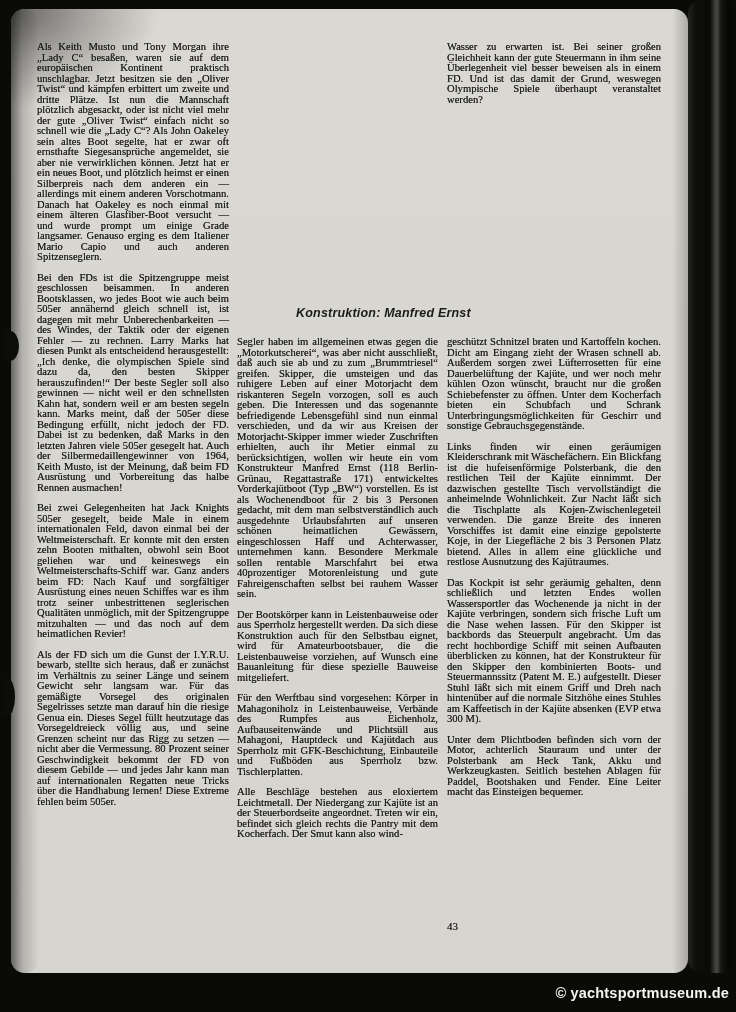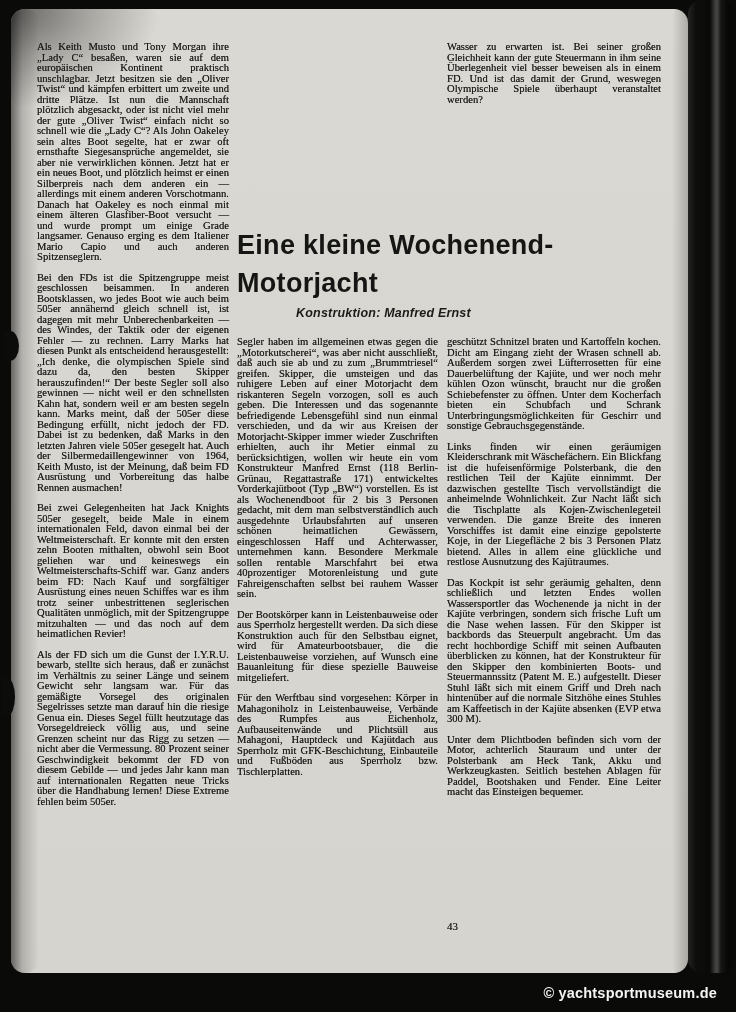--- a/index.html
+++ b/index.html
@@ -37,21 +37,21 @@
     background:linear-gradient(90deg,
       #232321 0px, #0d0d0c 8px, #0a0a09 22px,
       #3c3c3a 27px, #474745 29px, #161615 33px,
       #070706 40px, #0a0a09 48px);
   }
   .bottom-bar {
     position:absolute; left:0; top:973px;
     width:736px; height:39px;
     background:#0a0a09;
     display:flex; align-items:center; justify-content:flex-end;
-    padding-right:19px;
+    padding-right:7px;
   }
   .watermark {
     font-family:"Liberation Sans", sans-serif;
     font-size:14.5px; font-weight:bold; letter-spacing:0.2px;
     color:#f4f4f2;
   }
   .scan-blob {
     position:absolute; background:#0c0c0b;
   }
   .blob-a { left:4px; top:331px; width:15px; height:30px; border-radius:0 60% 60% 0 / 0 50% 50% 0; }
@@ -106,31 +106,28 @@
     <p>Bei den FDs ist die Spitzengruppe meist geschlossen beisammen. In anderen Bootsklassen, wo jedes Boot wie auch beim 505er annähernd gleich schnell ist, ist dagegen mit mehr Unberechenbarkeiten — des Windes, der Taktik oder der eigenen Fehler — zu rechnen. Larry Marks hat diesen Punkt als entscheidend herausgestellt: „Ich denke, die olympischen Spiele sind dazu da, den besten Skipper herauszufinden!“ Der beste Segler soll also gewinnen — nicht weil er den schnellsten Kahn hat, sondern weil er am besten segeln kann. Marks meint, daß der 505er diese Bedingung erfüllt, nicht jedoch der FD. Dabei ist zu bedenken, daß Marks in den letzten Jahren viele 505er gesegelt hat. Auch der Silbermedaillengewinner von 1964, Keith Musto, ist der Meinung, daß beim FD Ausrüstung und Vorbereitung das halbe Rennen ausmachen!</p>
     <p>Bei zwei Gelegenheiten hat Jack Knights 505er gesegelt, beide Male in einem internationalen Feld, davon einmal bei der Weltmeisterschaft. Er konnte mit den ersten zehn Booten mithalten, obwohl sein Boot geliehen war und keineswegs ein Weltmeisterschafts-Schiff war. Ganz anders beim FD: Nach Kauf und sorgfältiger Ausrüstung eines neuen Schiffes war es ihm trotz seiner unbestrittenen seglerischen Qualitäten unmöglich, mit der Spitzengruppe mitzuhalten — und das noch auf dem heimatlichen Revier!</p>
     <p>Als der FD sich um die Gunst der I.Y.R.U. bewarb, stellte sich heraus, daß er zunächst im Verhältnis zu seiner Länge und seinem Gewicht sehr langsam war. Für das gemäßigte Vorsegel des originalen Segelrisses setzte man darauf hin die riesige Genua ein. Dieses Segel füllt heutzutage das Vorsegeldreieck völlig aus, und seine Grenzen scheint nur das Rigg zu setzen — nicht aber die Vermessung. 80 Prozent seiner Geschwindigkeit bekommt der FD von diesem Gebilde — und jedes Jahr kann man auf internationalen Regatten neue Tricks über die Handhabung lernen! Diese Extreme fehlen beim 505er.</p>
   </div>
 
 
   <div class="col col3-top">
     <p>Wasser zu erwarten ist. Bei seiner großen Gleichheit kann der gute Steuermann in ihm seine Überlegenheit viel besser beweisen als in einem FD. Und ist das damit der Grund, weswegen Olympische Spiele überhaupt veranstaltet werden?</p>
   </div>
 
-  <div class="headline">
-    <span>Eine kleine Wochenend-</span>
-    <span>Motorjacht</span>
-  </div>
 
   <div class="byline">Konstruktion: Manfred Ernst</div>
 
   <div class="col col2-main">
     <p>Segler haben im allgemeinen etwas gegen die „Motorkutscherei“, was aber nicht ausschließt, daß auch sie ab und zu zum „Brummtriesel“ greifen. Skipper, die umsteigen und das ruhigere Leben auf einer Motorjacht dem riskanteren Segeln vorzogen, soll es auch geben. Die Interessen und das sogenannte befriedigende Lebensgefühl sind nun einmal verschieden, und da wir aus Kreisen der Motorjacht-Skipper immer wieder Zuschriften erhielten, auch ihr Metier einmal zu berücksichtigen, wollen wir heute ein vom Konstrukteur Manfred Ernst (118 Berlin-Grünau, Regattastraße 171) entwickeltes Vorderkajütboot (Typ „BW“) vorstellen. Es ist als Wochenendboot für 2 bis 3 Personen gedacht, mit dem man selbstverständlich auch ausgedehnte Urlaubsfahrten auf unseren schönen heimatlichen Gewässern, eingeschlossen Haff und Achterwasser, unternehmen kann. Besondere Merkmale sollen rentable Marschfahrt bei etwa 40prozentiger Motorenleistung und gute Fahreigenschaften selbst bei rauhem Wasser sein.</p>
     <p>Der Bootskörper kann in Leistenbauweise oder aus Sperrholz hergestellt werden. Da sich diese Konstruktion auch für den Selbstbau eignet, wird für Amateurbootsbauer, die die Leistenbauweise vorziehen, auf Wunsch eine Bauanleitung für diese spezielle Bauweise mitgeliefert.</p>
     <p>Für den Werftbau sind vorgesehen: Körper in Mahagoniholz in Leistenbauweise, Verbände des Rumpfes aus Eichenholz, Aufbauseitenwände und Plichtsüll aus Mahagoni, Hauptdeck und Kajütdach aus Sperrholz mit GFK-Beschichtung, Einbauteile und Fußböden aus Sperrholz bzw. Tischlerplatten.</p>
+    <p>Alle Beschläge bestehen aus eloxiertem Leichtmetall. Der Niedergang zur Kajüte ist an der Steuerbordseite angeordnet. Treten wir ein, befindet sich gleich rechts die Pantry mit dem Kocherfach. Der Smut kann also wind-</p>
   </div>
 
   <div class="col col3-main">
     <p>geschützt Schnitzel braten und Kartoffeln kochen. Dicht am Eingang zieht der Wrasen schnell ab. Außerdem sorgen zwei Lüfterrosetten für eine Dauerbelüftung der Kajüte, und wer noch mehr kühlen Ozon wünscht, braucht nur die großen Schiebefenster zu öffnen. Unter dem Kocherfach bieten ein Schubfach und Schrank Unterbringungsmöglichkeiten für Geschirr und sonstige Gebrauchsgegenstände.</p>
     <p>Links finden wir einen geräumigen Kleiderschrank mit Wäschefächern. Ein Blickfang ist die hufeisenförmige Polsterbank, die den restlichen Teil der Kajüte einnimmt. Der dazwischen gestellte Tisch vervollständigt die anheimelnde Wohnlichkeit. Zur Nacht läßt sich die Tischplatte als Kojen-Zwischenlegeteil verwenden. Die ganze Breite des inneren Vorschiffes ist damit eine einzige gepolsterte Koje, in der Liegefläche 2 bis 3 Personen Platz bietend. Alles in allem eine glückliche und restlose Ausnutzung des Kajütraumes.</p>
     <p>Das Kockpit ist sehr geräumig gehalten, denn schließlich und letzten Endes wollen Wassersportler das Wochenende ja nicht in der Kajüte verbringen, sondern sich frische Luft um die Nase wehen lassen. Für den Skipper ist backbords das Steuerpult angebracht. Um das recht hochbordige Schiff mit seinen Aufbauten überblicken zu können, hat der Konstrukteur für den Skipper den kombinierten Boots- und Steuermannssitz (Patent M. E.) aufgestellt. Dieser Stuhl läßt sich mit einem Griff und Dreh nach hintenüber auf die normale Sitzhöhe eines Stuhles am Kaffeetisch in der Kajüte absenken (EVP etwa 300 M).</p>
     <p>Unter dem Plichtboden befinden sich vorn der Motor, achterlich Stauraum und unter der Polsterbank am Heck Tank, Akku und Werkzeugkasten. Seitlich bestehen Ablagen für Paddel, Bootshaken und Fender. Eine Leiter macht das Einsteigen bequemer.</p>
   </div>
 
   <div class="page-number">43</div>

